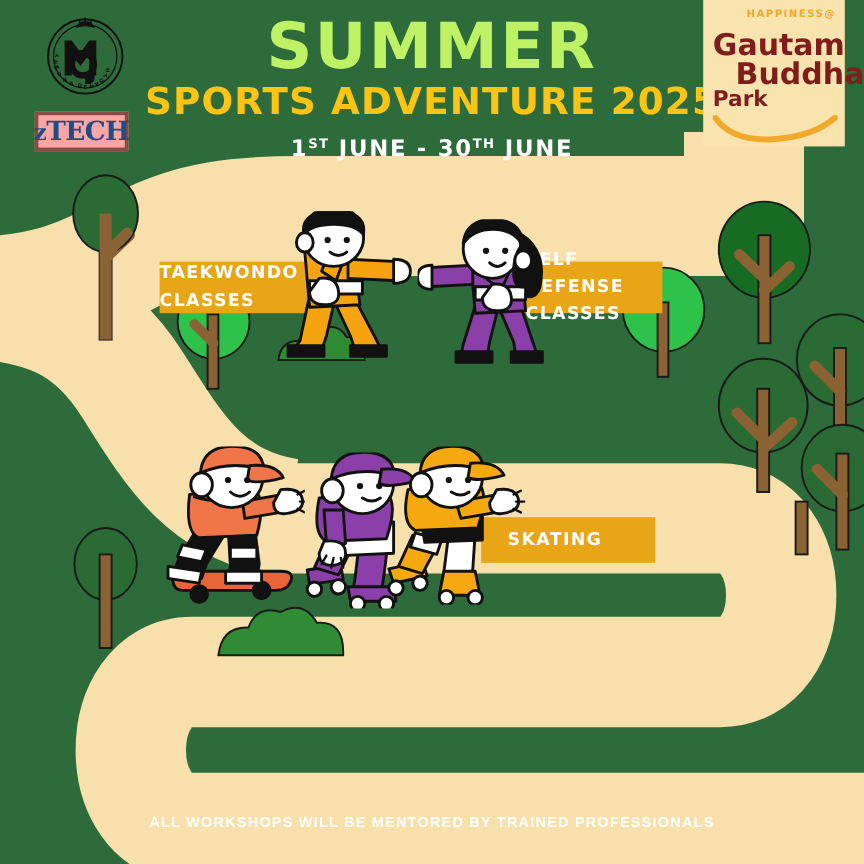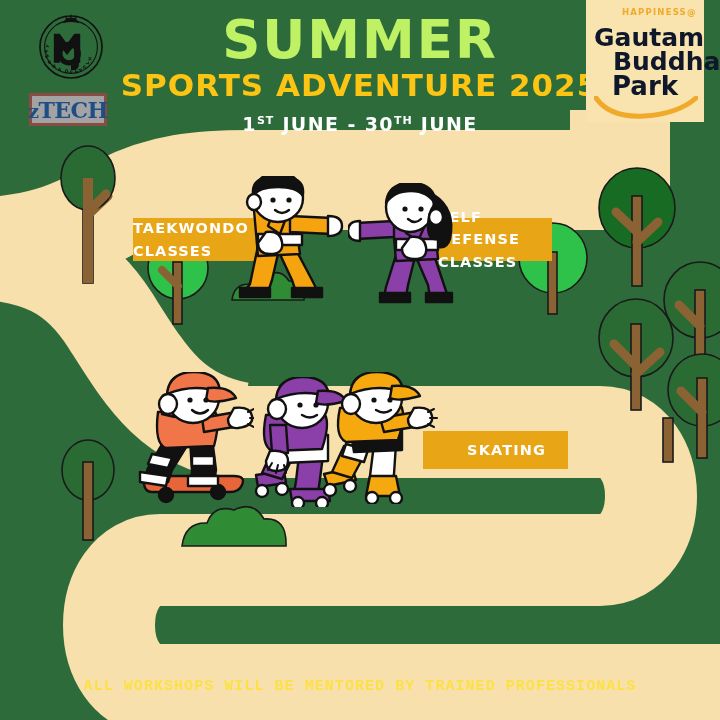--- a/index.html
+++ b/index.html
@@ -15,58 +15,58 @@
             font-family:"DejaVu Sans","Liberation Sans",sans-serif;}
   .t-sports{font-size:31px;font-weight:bold;color:#fcc413;letter-spacing:1px;line-height:1.15;
             font-family:"DejaVu Sans","Liberation Sans",sans-serif;margin-top:2px;}
   .t-dates{font-size:19px;font-weight:bold;color:#ffffff;letter-spacing:1.4px;margin-top:9px;
             font-family:"DejaVu Sans","Liberation Sans",sans-serif;}
   .t-dates sup{font-size:11px;vertical-align:super;letter-spacing:1px;}
 
   
   .logo-yeida{position:absolute;left:38px;top:14px;width:66px;height:66px;}
   .logo-ztech{position:absolute;left:29px;top:93px;width:78px;height:33px;
-              background:#a3a3a3;border:3px solid #8a4a46;box-sizing:border-box;
+              background:#fca5a5;border:3px solid #8a4a46;box-sizing:border-box;
               display:flex;align-items:center;justify-content:center;}
   .ztech-txt{font-family:"DejaVu Serif","Liberation Serif",serif;font-weight:bold;
              font-size:19px;color:#1f4e87;letter-spacing:-0.5px;line-height:1;}
   .ztech-txt .cap{font-size:22px;}
   .logo-park{position:absolute;right:16px;top:0;width:118px;height:122px;background:#f9e3ae;}
   .park-happy{position:absolute;left:9px;top:7px;font-size:8.5px;font-weight:bold;color:#f0a92a;
               letter-spacing:1.2px;font-family:"DejaVu Sans","Liberation Sans",sans-serif;padding-left:27px;}
-  .park-name{position:absolute;left:8px;top:26px;width:104px;color:#0f172a;font-weight:bold;
+  .park-name{position:absolute;left:8px;top:26px;width:104px;color:#7f1d1d;font-weight:bold;
              font-family:"DejaVu Sans","Liberation Sans",sans-serif;line-height:0.95;}
   .park-l1{font-size:25px;display:block;}
   .park-l2{font-size:25px;display:block;margin-left:19px;}
-  .park-l3{font-size:26px;display:block;text-align:center;padding-right:2px;}
+  .park-l3{font-size:18px;display:block;text-align:left;padding-right:2px;}
   .park-smile{position:absolute;left:8px;top:96px;}
 
   
   .banner{position:absolute;background:#e8a515;color:#ffffff;font-weight:bold;
           font-family:"DejaVu Sans","Liberation Sans",sans-serif;
           font-size:14.5px;letter-spacing:1.1px;line-height:1.55;z-index:20;
           display:flex;flex-direction:column;justify-content:center;}
   .b-taekwondo{left:133px;top:218px;width:125px;height:43px;text-align:left;padding-right:12px;box-sizing:border-box;}
   .b-selfdef{left:424px;top:218px;width:128px;height:43px;text-align:left;padding-left:14px;box-sizing:border-box;}
-  .b-skating{left:423px;top:431px;width:145px;height:38px;text-align:center;padding-left:22px;box-sizing:border-box;
+  .b-skating{left:401px;top:431px;width:145px;height:38px;text-align:left;padding-left:22px;box-sizing:border-box;
              justify-content:center;}
 
   
   .char{position:absolute;z-index:22;}
   .c-taekwondo{left:228px;top:176px;}
   .c-selfdef{left:348px;top:183px;}
   .c-skate1{left:138px;top:372px;}
   .c-skate2{left:250px;top:377px;}
   .c-skate3{left:322px;top:372px;}
   .char-front{z-index:24;}
 
   
   .footer{position:absolute;left:0;top:678px;width:720px;text-align:center;z-index:30;
-          color:#fde047;font-weight:bold;font-size:15px;letter-spacing:1.05px;
-          font-family:Liberation Mono, monospace;}
+          color:#ffffff;font-weight:bold;font-size:12px;letter-spacing:1.05px;
+          font-family:Liberation Sans, sans-serif;}
 </style>
 </head>
 <body>
 
 <div id="poster">
 
   <svg class="layer" viewBox="0 0 720 720">
     <path d="M -60 300
              C -10 300, 40 290, 90 250
              C 130 218, 150 190, 230 186

